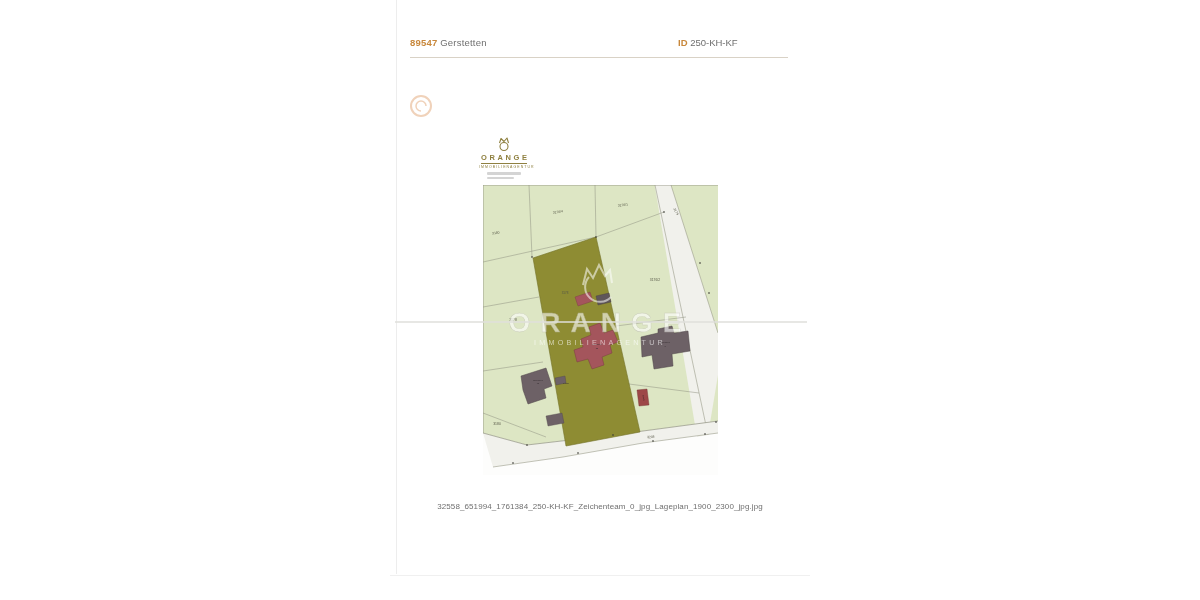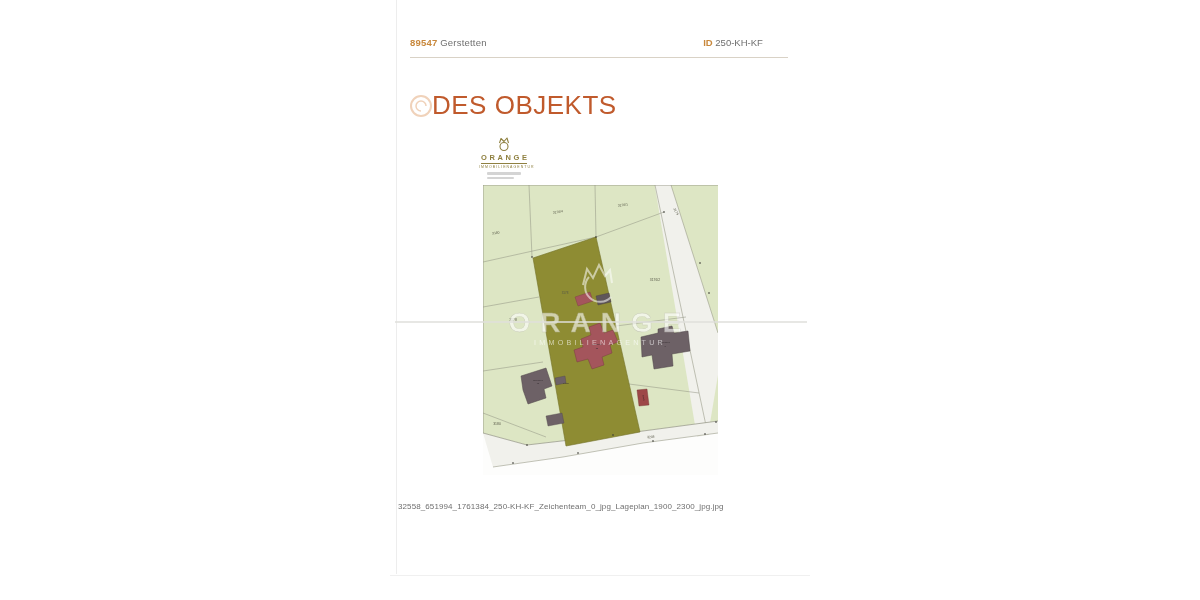--- a/index.html
+++ b/index.html
@@ -3,21 +3,21 @@
 <meta charset="utf-8">
 <style>
   html,body{margin:0;padding:0;background:#fff;}
   .canvas{position:relative;width:1200px;height:600px;background:#ffffff;overflow:hidden;
           font-family:"Liberation Sans",sans-serif;}
   .page-edge-left{position:absolute;left:396px;top:0;width:1px;height:574px;background:#ededed;}
   .page-edge-bottom{position:absolute;left:390px;top:575px;width:420px;height:1px;background:#f0f0f0;}
 
   .header-left{position:absolute;left:410px;top:37px;font-size:9.5px;color:var(--text-gray);letter-spacing:.2px;}
   .header-left .zip{color:var(--accent-gold);font-weight:bold;}
-  .header-right{position:absolute;left:678px;top:37px;width:110px;text-align:center;font-size:9.5px;color:var(--text-gray);}
+  .header-right{position:absolute;left:678px;top:37px;width:110px;text-align:left;font-size:9.5px;color:var(--text-gray);}
   .header-right .idl{color:var(--accent-gold);font-weight:bold;}
   .header-rule{position:absolute;left:410px;top:57px;width:378px;height:1px;background:#d9d2c6;}
 
   .title1{position:absolute;left:410px;top:60px;font-size:38px;line-height:38px;color:var(--title-gray);
           letter-spacing:1.5px;font-weight:400;}
   .title2{position:absolute;left:432px;top:92px;font-size:26px;line-height:26px;color:var(--accent-orange);
           letter-spacing:.5px;font-weight:400;}
   .title-glyph{position:absolute;left:408px;top:93px;width:26px;height:26px;}
 
   .logo{position:absolute;left:478px;top:136px;width:52px;text-align:center;}
@@ -27,21 +27,21 @@
   .logo-sub{font-size:3.5px;letter-spacing:1.05px;padding-left:1px;color:var(--logo-olive);}
   .fineprint{position:absolute;left:487px;top:172px;}
   .fp-line{height:2.5px;background:#c9c9c9;margin-bottom:2px;border-radius:1px;opacity:.8;}
   .fp-a{width:34px;} .fp-b{width:27px;}
 
   .map{position:absolute;left:483px;top:185px;width:235px;height:290px;}
   svg text{font-family:"Liberation Sans",sans-serif;}
 
   .scan-band{position:absolute;left:395px;top:321px;width:412px;height:2px;background:rgba(223,223,219,.75);}
 
-  .caption{position:absolute;left:398px;top:502px;width:404px;text-align:left;font-size:8px;
+  .caption{position:absolute;left:398px;top:502px;width:404px;text-align:center;font-size:8px;
            color:var(--text-gray);letter-spacing:.1px;}
 </style>
 </head>
 <body>
 
 <div class="canvas">
 
   <div class="page-edge-left"></div>
   <div class="page-edge-bottom"></div>
 
@@ -52,21 +52,20 @@
   <div class="header-right">
     <span class="idl">ID</span>
     <span>250-KH-KF</span>
   </div>
   <div class="header-rule"></div>
 
   <svg class="title-glyph" viewBox="0 0 26 26">
     <circle cx="13" cy="13" r="10" fill="none" stroke="#f0d2ba" stroke-width="2"></circle>
     <path d="M 18,13 a 5,5 0 1 0 -5,5" fill="none" stroke="#f0d2ba" stroke-width="1.5"></path>
   </svg>
-  <div class="title2">DES OBJEKTS</div>
 
   <div class="logo">
     <svg width="16" height="16" viewBox="0 0 16 16">
       <circle cx="8" cy="10.5" r="4" fill="none" stroke="#8f8040" stroke-width="1.1"></circle>
       <path d="M3.5,7 L5,2.5 L8,5.5 L11,2 L12.5,7" fill="none" stroke="#8f8040" stroke-width="1.1" stroke-linejoin="round"></path>
     </svg>
     <div class="logo-name">ORANGE</div>
     <div class="logo-rule"></div>
     <div class="logo-sub">IMMOBILIENAGENTUR</div>
   </div>

